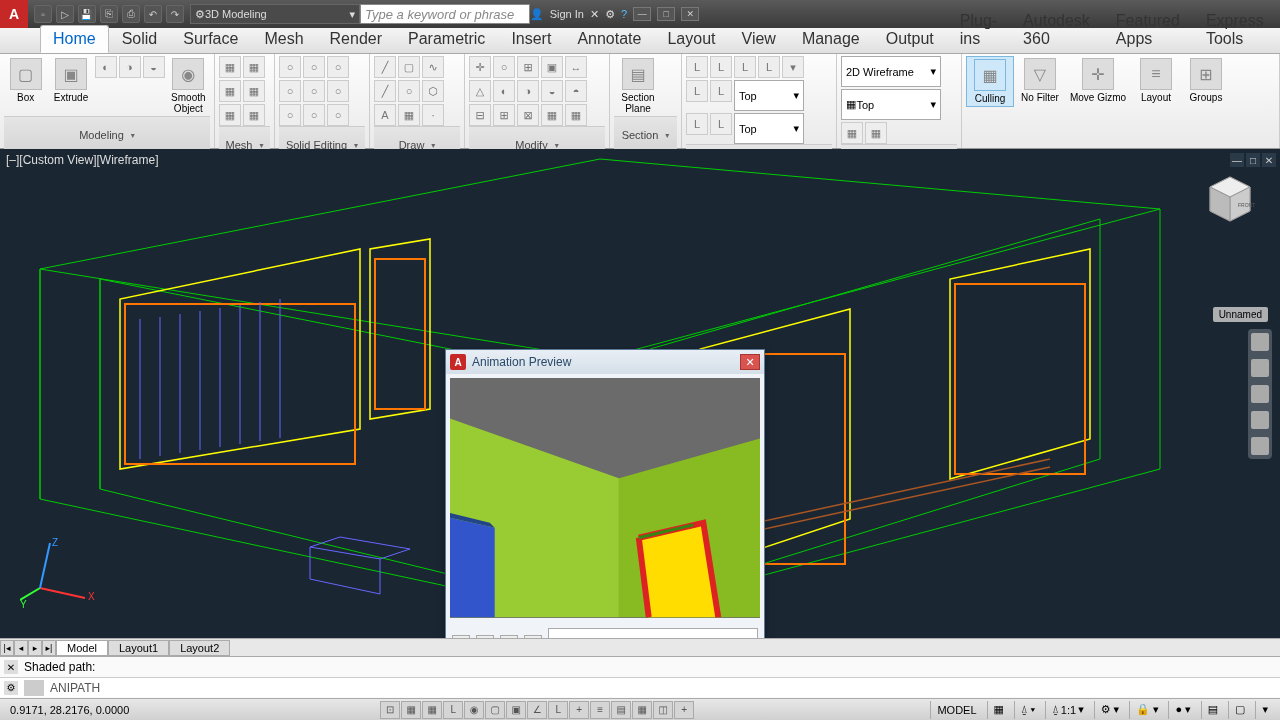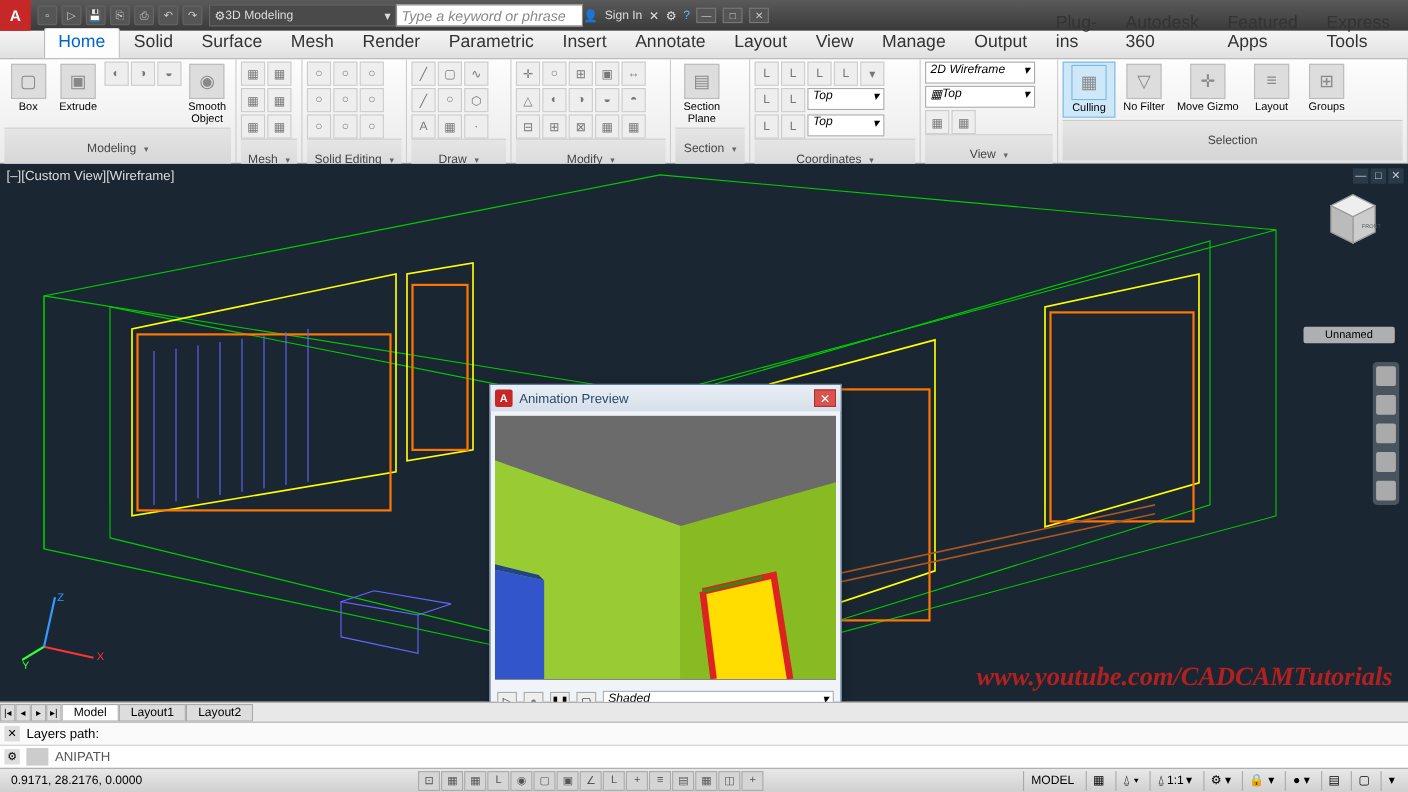--- a/index.html
+++ b/index.html
@@ -23,31 +23,31 @@
 
 
 .ribbon { height:95px; background:linear-gradient(#fdfdfd,#eaeaea); display:flex; border-bottom:1px solid #999; }
 .panel { border-right:1px solid #ccc; padding:2px 4px; display:flex; flex-direction:column; }
 .panel-body { flex:1; display:flex; gap:2px; align-items:flex-start; }
 .panel-title { font-size:11px; color:#444; text-align:center; padding:12px 0; background:linear-gradient(#e5e5e5,#d5d5d5); border-top:1px solid #ccc; display:flex; justify-content:center; align-items:center; gap:4px; }
 .bigbtn { width:48px; display:flex; flex-direction:column; align-items:center; cursor:pointer; padding:2px; font-size:10px; text-align:center; }
 .bigbtn .ico { width:32px; height:32px; background:#ddd; border:1px solid #bbb; margin-bottom:2px; display:flex; align-items:center; justify-content:center; font-size:16px; color:#888; }
 .smallgrid { display:grid; grid-template-columns:repeat(3,22px); grid-auto-rows:22px; gap:2px; }
 .smallbtn { width:22px; height:22px; background:#eee; border:1px solid #ccc; cursor:pointer; display:flex; align-items:center; justify-content:center; font-size:11px; color:#777; }
-.combo { height:20px; border:1px solid #aaa; background:#fff; font-size:11px; padding:0 4px; display:flex; align-items:flex-start; justify-content:space-between; min-width:100px;font-style:italic; }
+.combo { height:31px; border:1px solid #aaa; background:#fff; font-size:11px; padding:0 4px; display:flex; align-items:center; justify-content:space-between; min-width:100px; }
 .culling { background:#cfe8f9 !important; border:1px solid #7ab8e0 !important; }
 
 
 .drawarea { position:absolute; top:149px; left:0; right:0; bottom:82px; background:#1a2733; overflow:hidden; }
 .viewport-label { position:absolute; top:4px; left:6px; color:#ddd; font-size:12px; z-index:3; }
 .wire-svg { position:absolute; inset:0; }
 .viewcube { position:absolute; top:20px; right:20px; width:60px; height:60px; z-index:3; }
 .navbar-right { position:absolute; right:8px; top:180px; width:24px; background:rgba(90,100,110,.75); border-radius:4px; padding:4px 0; display:flex; flex-direction:column; gap:8px; align-items:center; z-index:3; }
 .navbar-right div { width:18px; height:18px; background:#aaa; border-radius:2px; cursor:pointer; }
-.unnamed-badge { position:absolute; top:148px; right:12px; background:rgba(200,200,200,.85); font-size:10px; padding:2px 20px; border-radius:2px; z-index:3; }
+.unnamed-badge { position:absolute; top:158px; right:12px; background:rgba(200,200,200,.85); font-size:10px; padding:2px 6px; border-radius:2px; z-index:3; }
 .ucs { position:absolute; bottom:30px; left:20px; z-index:3; }
 .watermark { position:absolute; bottom:8px; right:14px; font-size:24px; font-weight:bold; font-style:italic; color:#b32020; z-index:3; font-family:Georgia,serif; }
 .vp-controls { position:absolute; top:4px; right:4px; display:flex; gap:2px; z-index:3; }
 .vp-controls span { width:14px; height:14px; background:#2a3a48; color:#ccc; font-size:10px; display:flex; align-items:center; justify-content:center; cursor:pointer; }
 
 
 .dialog { position:absolute; left:445px; top:200px; width:320px; background:#f0f4f8; border:1px solid #5c7a99; box-shadow:0 2px 8px rgba(0,0,0,.4); z-index:10; }
 .dialog-title { height:24px; background:linear-gradient(#e8eef5,#d5dfe9); display:flex; align-items:center; padding:0 4px; font-size:12px; color:#2a4a6a; }
 .dialog-title .dlogo { width:16px; height:16px; background:#c62828; margin-right:6px; border-radius:2px; display:flex; align-items:center; justify-content:center; color:#fff; font-size:10px; font-weight:bold; }
 .dialog-close { width:20px; height:16px; background:#d9534f; color:#fff; display:flex; align-items:center; justify-content:center; font-size:11px; cursor:pointer; border:1px solid #a33; margin-left:auto; }
@@ -293,21 +293,20 @@
         </div>
       <div class="bigbtn">
           <div class="ico">≡</div>
           <span>Layout</span>
         </div>
       <div class="bigbtn">
           <div class="ico">⊞</div>
           <span>Groups</span>
         </div>
     </div>
-    <div class="panel-title">Selection</div>
   </div>
 </div>
 
 <div class="drawarea">
   <div class="viewport-label">[–][Custom View][Wireframe]</div>
   <div class="vp-controls">
     <span>—</span>
     <span>□</span>
     <span>✕</span>
   </div>
@@ -356,21 +355,20 @@
     <div></div>
   </div>
   <svg class="ucs" width="80" height="70">
     <line x1="20" y1="50" x2="65" y2="60" stroke="#f33" stroke-width="2"></line>
     <line x1="20" y1="50" x2="0" y2="62" stroke="#3f3" stroke-width="2"></line>
     <line x1="20" y1="50" x2="30" y2="5" stroke="#39f" stroke-width="2"></line>
     <text x="68" y="62" font-size="10" fill="#f33">X</text>
     <text x="0" y="70" font-size="10" fill="#3f3">Y</text>
     <text x="32" y="8" font-size="10" fill="#39f">Z</text>
   </svg>
-  <div class="watermark">www.youtube.com/CADCAMTutorials</div>
 
   <div class="dialog">
     <div class="dialog-title">
       <div class="dlogo">A</div>
       <span>Animation Preview</span>
       <div class="dialog-close">✕</div>
     </div>
     <div class="dialog-preview">
       <svg width="100%" height="100%" viewBox="0 0 312 240">
         <polygon points="0,0 312,0 312,60 170,100 0,40" fill="#6b6b6b"></polygon>
@@ -406,21 +404,21 @@
     <span>▸|</span>
   </div>
   <div class="lt-tab active">Model</div>
   <div class="lt-tab">Layout1</div>
   <div class="lt-tab">Layout2</div>
 </div>
 
 <div class="cmdline">
   <div class="cmd-row">
       <div class="cmd-x">✕</div>
-      <span>Layers path:</span>
+      <span>Shaded path:</span>
     </div>
   <div class="cmd-row" style="background:#fff;border-top:1px solid #ccc">
       <div class="cmd-x">⚙</div>
       <div class="cmd-ico"></div>
       <span style="color:#555">ANIPATH</span>
     </div>
 </div>
 
 <div class="statusbar">
   <div class="coords">0.9171, 28.2176, 0.0000</div>

